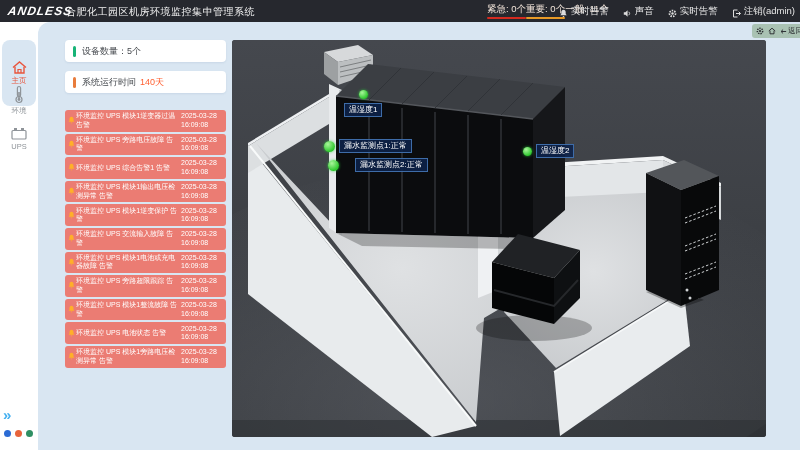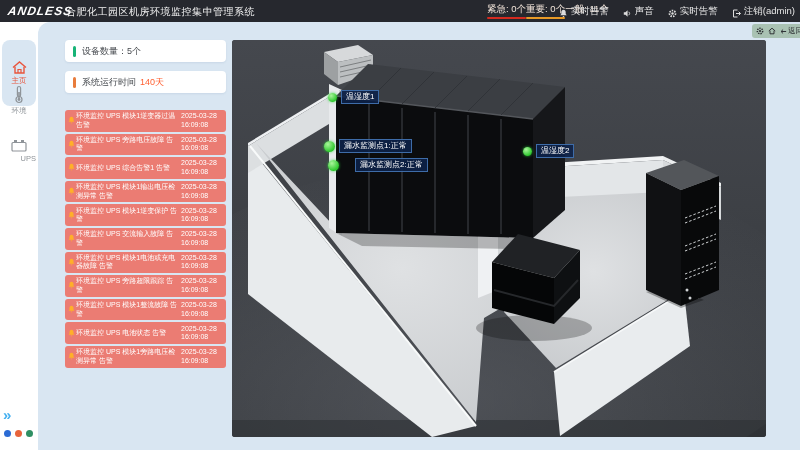--- a/index.html
+++ b/index.html
@@ -129,21 +129,21 @@
 </div>
 <div class="side-item" style="top:85px;">
   <svg width="16" height="20" viewBox="0 0 16 20">
       <rect x="6.4" y="1.5" width="3.2" height="10" rx="1.6" fill="none" stroke="#8f9499" stroke-width="1.2"></rect>
       <circle cx="8" cy="14.5" r="3" fill="none" stroke="#8f9499" stroke-width="1.2"></circle>
       <line x1="8" y1="7" x2="8" y2="14.5" stroke="#8f9499" stroke-width="1.6"></line>
       <circle cx="8" cy="14.5" r="1.4" fill="#8f9499"></circle>
     </svg>
   <span class="lbl">环境</span>
 </div>
-<div class="side-item" style="top:138px;text-align:right;">
+<div class="side-item" style="top:126px;">
   <svg width="18" height="15" viewBox="0 0 18 15">
       <rect x="2" y="4.5" width="14" height="8.5" rx="1" fill="none" stroke="#8f9499" stroke-width="1.2"></rect>
       <rect x="4" y="2" width="3" height="2.5" fill="#8f9499"></rect>
       <rect x="11" y="2" width="3" height="2.5" fill="#8f9499"></rect>
     </svg>
   <span class="lbl">UPS</span>
 </div>
 
 <div class="chevrons">»</div>
 <div class="mini-dots">
@@ -381,21 +381,21 @@
         <line x1="453" y1="183" x2="484" y2="171"></line>
       <line x1="453" y1="206" x2="484" y2="194"></line>
         <line x1="453" y1="211" x2="484" y2="199"></line>
       <line x1="453" y1="234" x2="484" y2="222"></line>
         <line x1="453" y1="239" x2="484" y2="227"></line>
     </g>
     <circle cx="455" cy="250" r="1.5" fill="#cfd2d4"></circle>
       <circle cx="458" cy="258" r="1.5" fill="#cfd2d4"></circle>
   </svg>
 
-  <div class="scene-label" style="left:96px;top:50px;">
+  <div class="scene-label" style="left:112px;top:50px;flex-direction:column;">
     <span class="s-dot sm"></span>
     <span class="s-tag">温湿度1</span>
   </div>
   <div class="scene-label" style="left:92px;top:99px;">
     <span class="s-dot lg"></span>
     <span class="s-tag">漏水监测点1:正常</span>
   </div>
   <div class="scene-label" style="left:96px;top:118px;gap:16px;">
     <span class="s-dot lg"></span>
     <span class="s-tag">漏水监测点2:正常</span>

